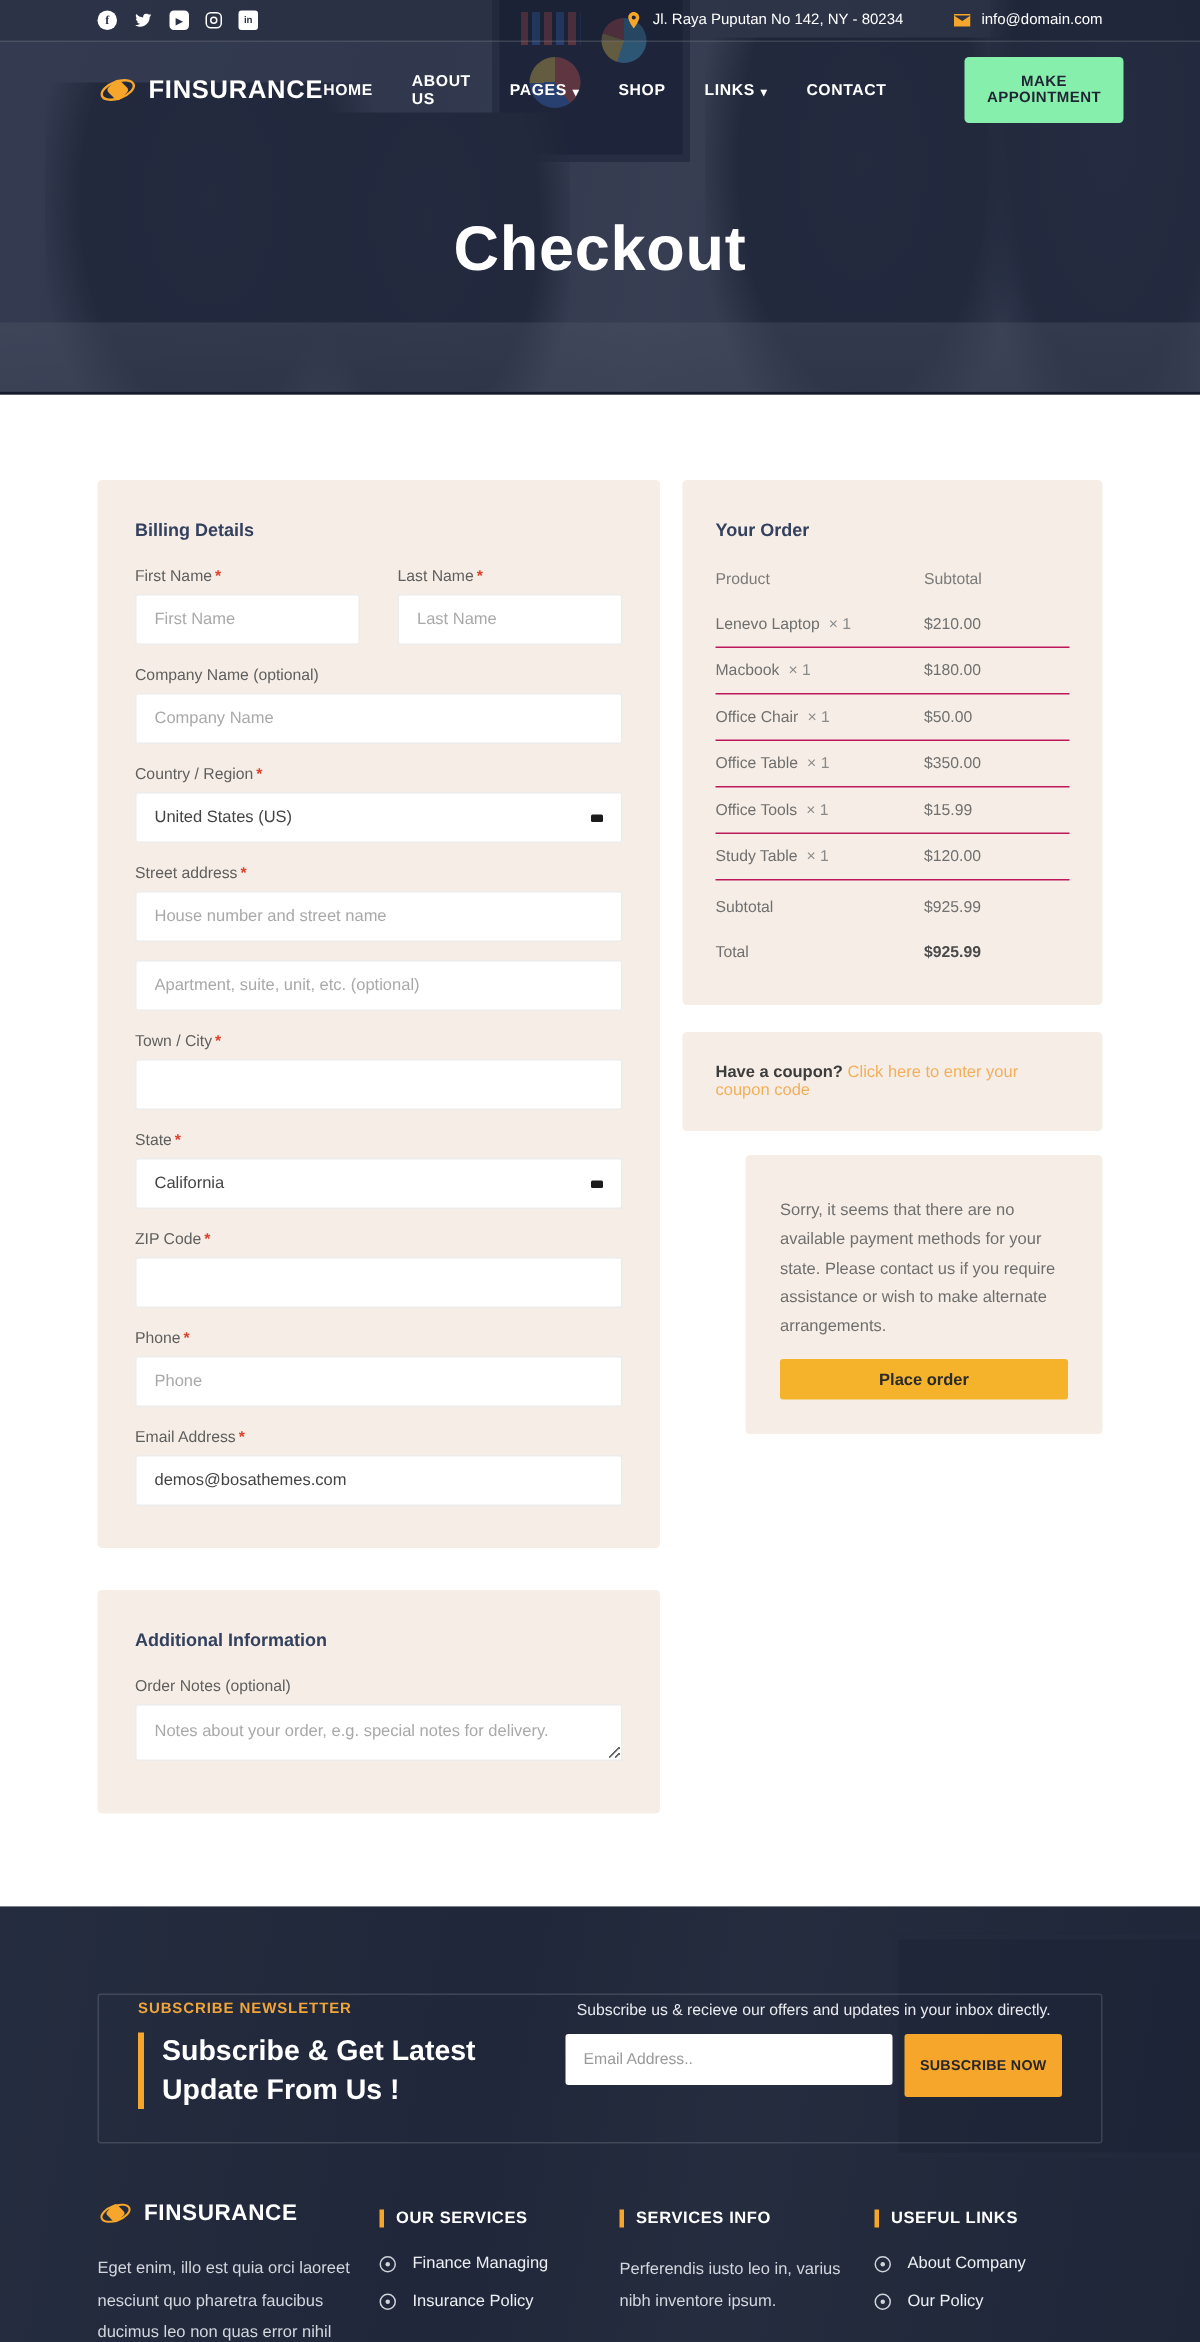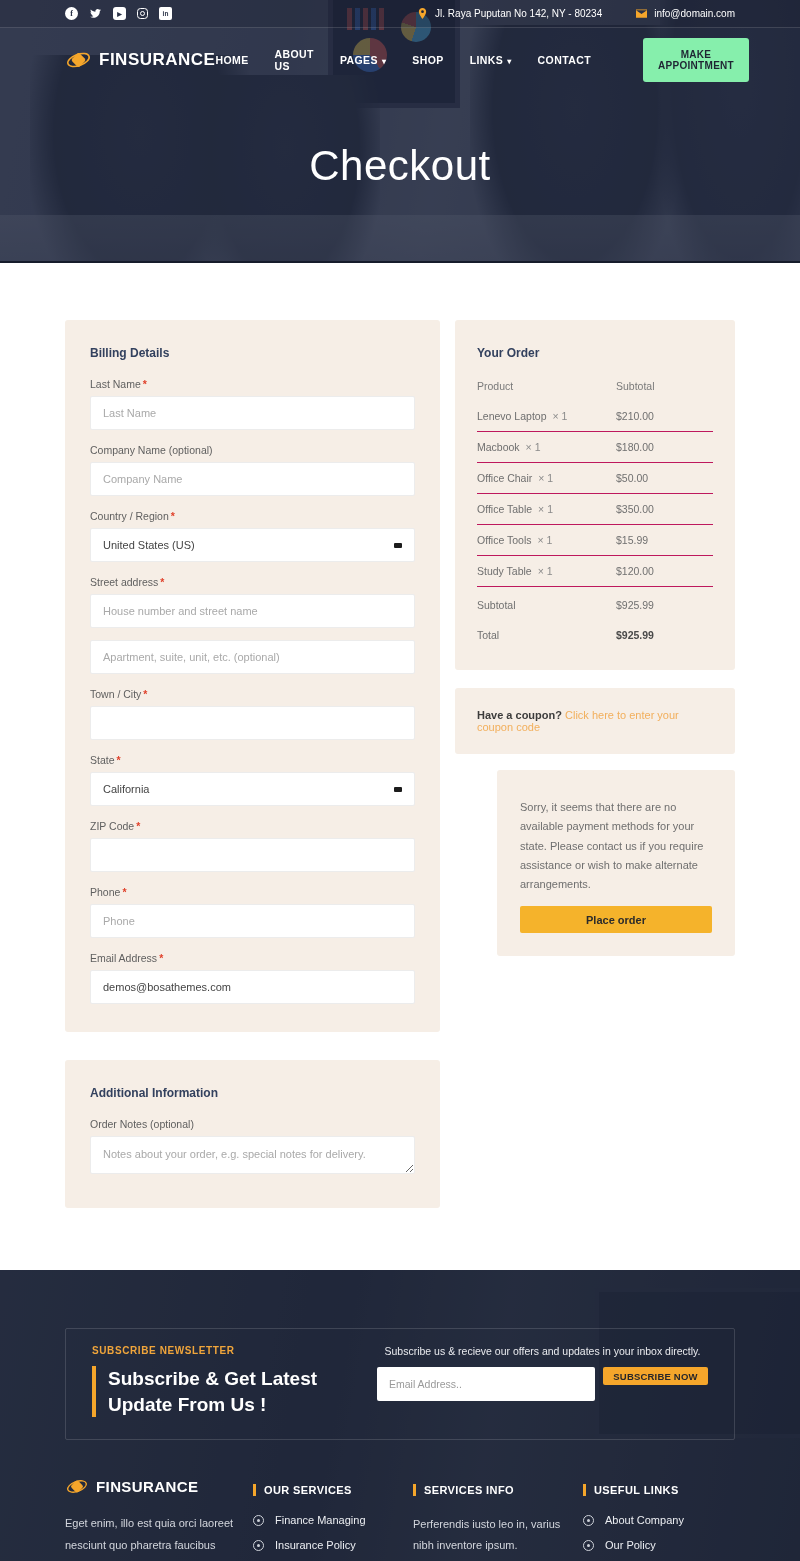--- a/index.html
+++ b/index.html
@@ -39,21 +39,21 @@
   .top-item { display:flex; align-items:center; gap:7px; color:#fff; font-size:10px; }
   .ico-y { width:11px; height:11px; flex:0 0 auto; }
 
   .navbar-row { display:flex; align-items:center; justify-content:space-between; height:62px; padding-top:2px; }
   .brand { display:flex; align-items:center; gap:7px; cursor:pointer; }
   .brand-name { color:#fff; font-size:17px; font-weight:bold; letter-spacing:.5px; }
   .menu { display:flex; align-items:center; gap:26px; }
   .menu-item { color:#fff; font-size:10.5px; font-weight:bold; letter-spacing:.4px; cursor:pointer; display:flex; align-items:center; gap:4px; }
   .caret { font-size:8px; position:relative; top:1px; }
   .cta-btn { background:#86efac; color:#1f2533; border:none; font-family:inherit; font-size:10px; font-weight:bold; letter-spacing:.3px; padding:11px 15px; border-radius:3px; cursor:pointer; margin-left:26px; }
-  .hero-title { text-align:center; margin-top:52px; color:#fff; font-size:42px; font-weight:normal; letter-spacing:.5px; }
+  .hero-title { text-align:center; margin-top:52px; color:#fff; font-size:42px; font-weight:bold; letter-spacing:.5px; }
 
   
   .main { padding:57px 0 62px; background:#fff; }
   .main-row { display:flex; gap:15px; align-items:flex-start; }
   .col-left { width:375px; flex:0 0 375px; }
   .col-right { width:280px; flex:0 0 280px; }
   .panel { background:#F6EEE6; border-radius:3px; }
   .panel-pad { padding:26px 25px; }
   .sec-title { color:#33415E; font-size:12px; font-weight:bold; margin-bottom:18px; }
 
@@ -90,30 +90,30 @@
   .place-btn { width:100%; height:27px; background:#F5B32B; border:none; border-radius:2px; font-family:inherit; font-size:11px; font-weight:bold; color:#2b2b2b; cursor:pointer; }
 
   
   .footer { position:relative; background:#232A3D; overflow:hidden; }
   .fbg { position:absolute; inset:0; background:
       linear-gradient(100deg, rgba(70,78,98,.35) 0%, rgba(40,47,65,.2) 40%, rgba(75,82,100,.3) 60%, rgba(30,36,52,.3) 100%); }
   .fbg-tv { position:absolute; left:595px; top:18px; width:330px; height:150px; background:#1a2134; opacity:.5; border:4px solid #2b3246; }
   .f-overlay { position:absolute; inset:0; background:rgba(30,36,54,.55); }
   .f-inner { position:relative; z-index:2; }
 
-  .nl-box { margin-top:58px; border:1px solid rgba(255,255,255,.14); border-radius:2px; padding:16px 26px 22px; display:flex; gap:30px; align-items:flex-start; }
+  .nl-box { margin-top:58px; border:1px solid rgba(255,255,255,.14); border-radius:2px; padding:4px 26px 22px; display:flex; gap:30px; align-items:flex-start; }
   .nl-left { flex:0 0 255px; }
   .nl-eyebrow { color:#F0A53B; font-size:10px; font-weight:bold; letter-spacing:.6px; margin-bottom:10px; }
   .nl-head { border-left:4px solid #F5A62B; padding-left:12px; color:#fff; font-size:19px; font-weight:bold; line-height:1.35; }
   .nl-right { flex:1; }
   .nl-text { color:#e9eaee; font-size:10.5px; text-align:center; margin-bottom:10px; }
   .nl-form { display:flex; gap:8px; }
   .nl-input { flex:1; height:34px; background:#fff; border:none; border-radius:2px; font-family:inherit; font-size:10.5px; padding:0 12px; color:#444; outline:none; }
   .nl-input::placeholder { color:#9a9a9a; }
-  .nl-btn { flex:0 0 105px; height:18px; background:#F5A62B; border:none; border-radius:2px; font-size:9.5px; font-weight:bold; color:#26262a; font-family:inherit; cursor:pointer; letter-spacing:.2px; }
+  .nl-btn { flex:0 0 105px; height:42px; background:#F5A62B; border:none; border-radius:2px; font-size:9.5px; font-weight:bold; color:#26262a; font-family:inherit; cursor:pointer; letter-spacing:.2px; }
 
   .fcols { display:grid; grid-template-columns:178px 150px 160px 152px; justify-content:space-between; margin-top:36px; }
   .f-brand { display:flex; align-items:center; gap:7px; margin-bottom:16px; }
   .f-brand-name { color:#fff; font-size:15px; font-weight:bold; letter-spacing:.4px; }
   .f-about { color:#d3d6dd; font-size:11px; line-height:1.95; }
   .f-title { display:flex; align-items:flex-end; gap:8px; color:#fff; font-size:11px; font-weight:bold; letter-spacing:.4px; margin-bottom:18px; margin-top:8px; }
   .f-title .bar { width:3px; height:12px; background:#F5A62B; display:inline-block; }
   .f-list { list-style:none; }
   .f-list li { display:flex; align-items:center; gap:11px; color:#eceef2; font-size:11px; margin-bottom:13px; cursor:pointer; }
   .dot-ico { width:11px; height:11px; border:1px solid #cfd3da; border-radius:50%; position:relative; flex:0 0 auto; }
@@ -209,20 +209,24 @@
 
 <div class="main">
   <div class="container main-row">
 
     <div class="col-left">
       <div class="panel panel-pad">
         <div class="sec-title">Billing Details</div>
 
         <div class="two-col">
           <div class="field">
+            <label class="flabel"><span>First Name</span><span class="req">*</span></label>
+            <input class="tinput" type="text" placeholder="First Name" style="">
+          </div>
+          <div class="field">
             <label class="flabel"><span>Last Name</span><span class="req">*</span></label>
             <input class="tinput" type="text" placeholder="Last Name" style="">
           </div>
         </div>
 
         <div class="field">
           <label class="flabel">Company Name (optional)</label>
           <input class="tinput" type="text" placeholder="Company Name" style="">
         </div>
 

